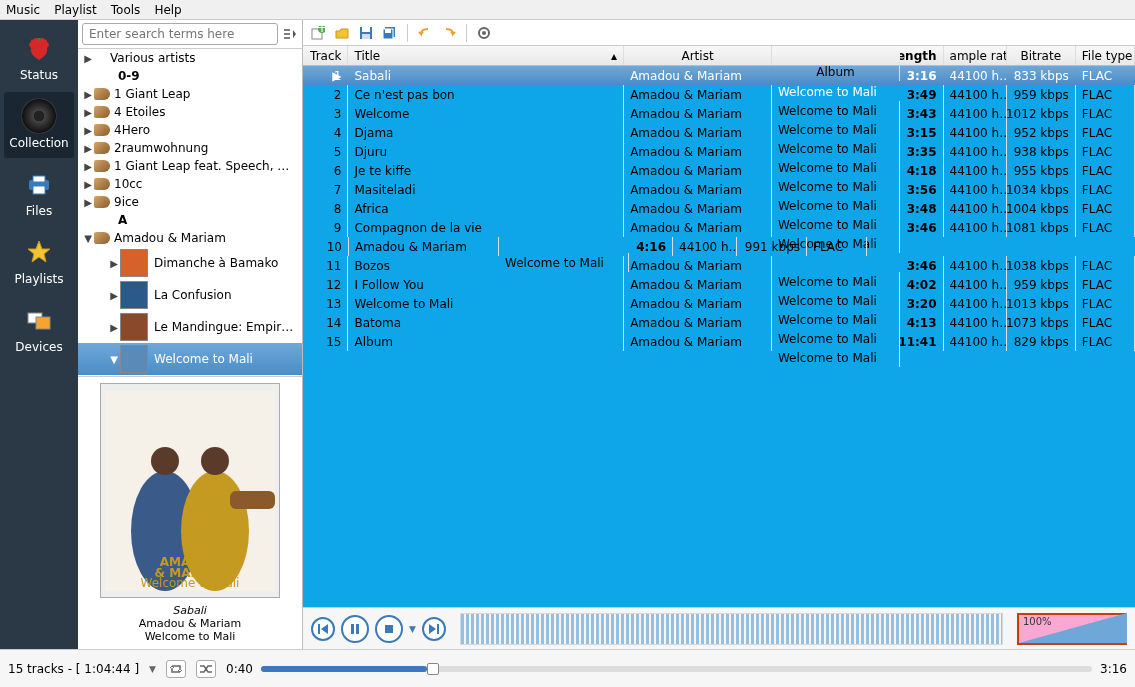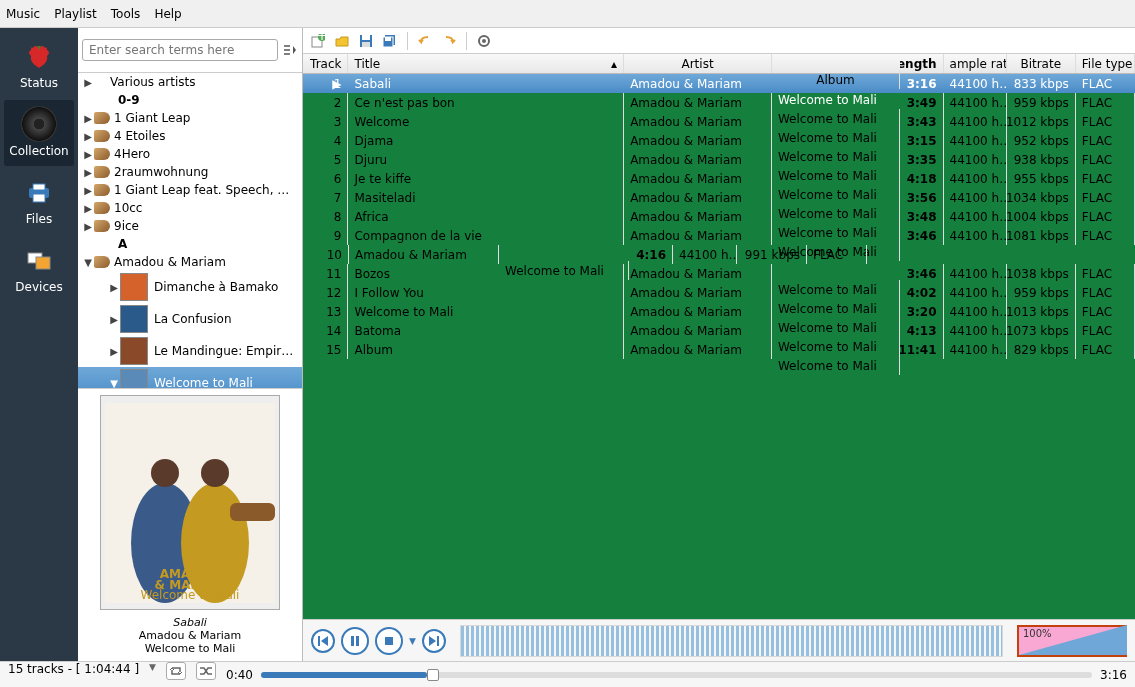--- a/index.html
+++ b/index.html
@@ -1,58 +1,58 @@
 <!DOCTYPE html>
 <html><head>
 <meta charset="utf-8">
 <style>
 * { box-sizing: border-box; margin: 0; padding: 0; font-family: "DejaVu Sans", Arial, sans-serif; font-size: 12px; }
 body { width: 1135px; height: 687px; overflow: hidden; background: #fff; display: flex; flex-direction: column; }
-.menubar { height: 28px; background: #f0f0f0; border-bottom: 1px solid #ccc; display: flex; align-items: center; padding: 0 6px; gap: 14px; }
+.menubar { height: 20px; background: #f0f0f0; border-bottom: 1px solid #ccc; display: flex; align-items: center; padding: 0 6px; gap: 14px; }
 .menubar span { cursor: default; }
 .main { flex: 1; display: flex; min-height: 0; }
 .leftpanel { width: 78px; background: #2a3945; display: flex; flex-direction: column; align-items: center; padding-top: 4px; }
 .lp-item { width: 70px; text-align: center; color: #fff; font-size: 11px; padding: 6px 0 8px; cursor: pointer; border-radius: 3px; margin-bottom: 2px;}
 .lp-item.active { background: #1a2732; }
 .lp-icon { width: 36px; height: 36px; margin: 0 auto 2px; border-radius: 50%; display:flex; align-items:center; justify-content:center; }
 .mid { width: 225px; display: flex; flex-direction: column; border-right: 1px solid #bbb; }
-.searchrow { display: flex; align-items: center; padding: 11px 4px; gap: 4px; border-bottom: 1px solid #ccc; justify-content: flex-end; }
+.searchrow { display: flex; align-items: center; padding: 3px 4px; gap: 4px; border-bottom: 1px solid #ccc; justify-content: flex-end; }
 .searchrow input { flex: 1; border: 1px solid #aaa; border-radius: 3px; padding: 3px 6px; font-size: 12px; color: #888;}
 .tree { flex: 1; overflow-y: auto; background: #fff; }
 .tree-row { display: flex; align-items: center; height: 18px; padding: 0 4px; white-space: nowrap; overflow:hidden; text-overflow: ellipsis;}
 .tree-row .exp { width: 12px; display:inline-flex; justify-content:center; font-size:10px; color:#444;}
 .tree-row .guitar { width:16px; height:12px; margin-right:4px; display:inline-block; background:linear-gradient(135deg,#d4a76a,#8b5a2b); border-radius:2px 6px 6px 2px; position:relative;}
 .tree-row.header { font-weight:bold; padding-left: 40px;}
 .tree-row.album { padding-left: 30px; height: 32px; }
 .tree-row.album .thumb { width:28px; height:28px; background:#b33; margin-right:6px; border:1px solid #888;}
 .tree-row.selected { background: linear-gradient(#6fa8d8,#4a8cc7); color:#fff; }
 .nowplaying { border-top:1px solid #ccc; text-align:center; padding: 6px 20px; }
 .nowplaying .cover { width: 180px; height: 215px; margin: 0 auto 6px; background:#eee; border:1px solid #aaa; display:flex; align-items:center; justify-content:center; }
 .nowplaying .t1 { font-style: italic; font-size: 11px;}
 .nowplaying .t2 { font-size: 11px;}
 .nowplaying .t3 { font-size: 11px;}
 .right { flex:1; display:flex; flex-direction:column; min-width:0;}
 .toolbar { height: 26px; border-bottom:1px solid #ccc; display:flex; align-items:center; padding:0 6px; gap:6px; }
 .tb-btn { width:18px; height:18px; display:inline-flex; align-items:center; justify-content:center; border:1px solid transparent; border-radius:2px;}
 .tb-sep { width:1px; height:18px; background:#ccc; margin:0 2px;}
-.tracktable { flex:1; overflow:auto; position:relative; background:#15803d;}
+.tracktable { flex:1; overflow:auto; position:relative; background:#0ea5e9;}
 .thead { display:flex; background:linear-gradient(#f8f8f8,#e8e8e8); border-bottom:1px solid #bbb; position:sticky; top:0; height:20px; align-items:center;}
 .thead > div, .trow > div { border-right:1px solid #ddd; padding:0 6px; overflow:hidden; text-overflow:ellipsis; white-space:nowrap; height:100%; display:flex; align-items:center;}
 .col-track{width:46px; justify-content:flex-end;} .col-title{width:280px;} .col-artist{width:150px;} .col-album{width:130px;margin-top:32px;} .col-len{width:44px; justify-content:flex-end;font-weight:bold;} .col-sr{width:64px;} .col-br{width:70px; justify-content:flex-end;} .col-ft{width:60px;}
 .trow { display:flex; height:19px; align-items:center;}
 .trow.sel { background:linear-gradient(#6fa8d8,#4a8cc7); color:#fff;}
 .trow.sel > div { border-right-color: transparent;}
 .playbar { height:42px; border-top:1px solid #ccc; display:flex; align-items:center; padding:0 8px; gap:6px; background:#f6f6f6;}
 .pbtn { width:28px; height:28px; border:2px solid #3a7ab8; border-radius:50%; display:inline-flex; align-items:center; justify-content:center; color:#3a7ab8; background:#fff; cursor:pointer;}
 .pbtn.small{width:24px;height:24px;}
 .analyzer { flex:1; height:32px; margin:0 8px; background:repeating-linear-gradient(90deg,#6fa8d8 0 3px,transparent 3px 5px); opacity:.7; border:1px solid #ccc;}
 .vol { width:110px; height:32px; border:2px solid #c2410c; position:relative; background:#f9a8d4;}
 .vol::after{content:""; position:absolute; left:0; bottom:0; border-style:solid; border-width:0 0 30px 108px; border-color:transparent transparent #6fa8d8 transparent;}
 .vol-label{position:absolute; top:1px; left:4px; font-size:10px; color:#333; z-index:2;}
-.bottombar { height:26px; border-top:1px solid #ccc; display:flex; padding:0 8px; gap:10px; background:#f6f6f6;}
+.bottombar { height:38px; border-top:1px solid #ccc; display:flex; align-items:center; padding:0 8px; gap:10px; background:#f6f6f6;}
 .bottombar .summary{ min-width:130px;}
 .bottombar .sbtn{ width:20px; height:18px; border:1px solid #aaa; border-radius:3px; display:inline-flex; align-items:center; justify-content:center; background:#fff;}
 .seek { flex:1; display:flex; align-items:center; gap:8px;}
 .seek-track{ flex:1; height:6px; background:#ddd; border-radius:3px; position:relative;}
 .seek-fill{ position:absolute; left:0; top:0; height:100%; width:20%; background:#3a7ab8; border-radius:3px;}
 .seek-thumb{ position:absolute; left:20%; top:-3px; width:12px; height:12px; background:#fff; border:1px solid #888; border-radius:2px;}
 svg { display:block;}
 </style>
 </head>
 <body>
@@ -81,20 +81,28 @@
     </div>
     <div class="lp-item">
       <div class="lp-icon">
           <svg width="28" height="24">
             <rect x="4" y="8" width="20" height="10" fill="#3a7ab8" rx="2"></rect>
             <rect x="8" y="4" width="12" height="6" fill="#fff" stroke="#3a7ab8"></rect>
             <rect x="8" y="14" width="12" height="8" fill="#fff" stroke="#3a7ab8"></rect>
           </svg>
         </div>
       <span>Files</span>
+    </div>
+    <div class="lp-item">
+      <div class="lp-icon">
+          <svg width="26" height="26">
+            <polygon points="13,2 16,10 24,10 18,15 20,23 13,18 6,23 8,15 2,10 10,10" fill="#f4c430" stroke="#c49a20"></polygon>
+          </svg>
+        </div>
+      <span>Playlists</span>
     </div>
     <div class="lp-item">
       <div class="lp-icon">
           <svg width="26" height="26">
             <rect x="2" y="6" width="14" height="10" fill="#fff" stroke="#888"></rect>
             <rect x="10" y="10" width="14" height="12" fill="#f4a430" stroke="#888"></rect>
           </svg>
         </div>
       <span>Devices</span>
     </div>

